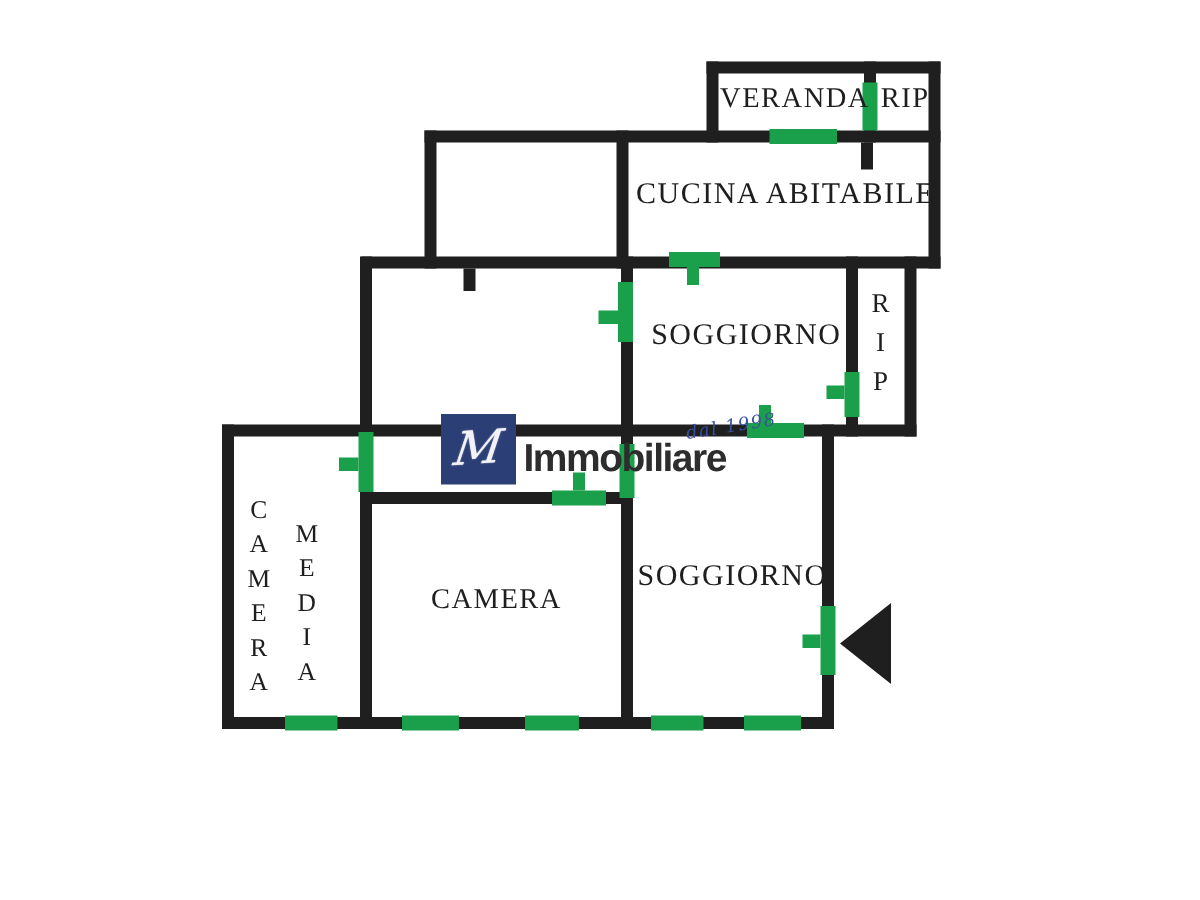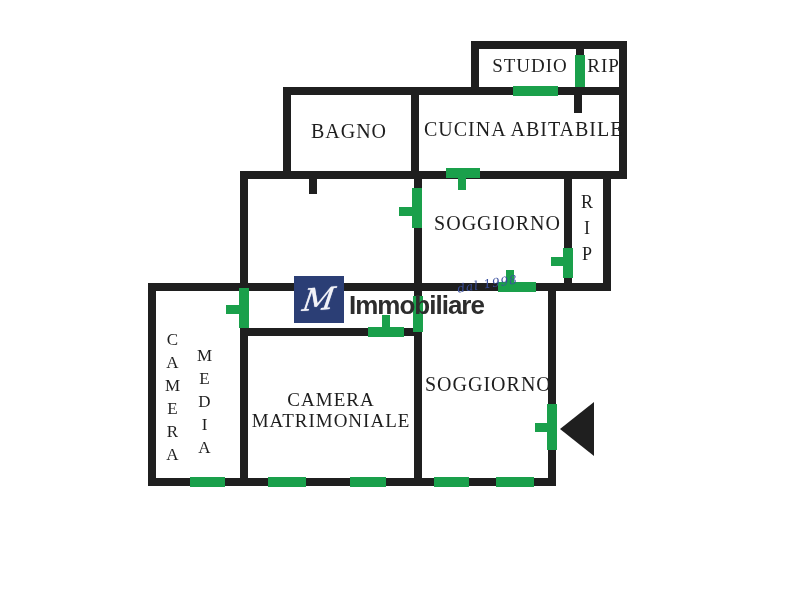--- a/index.html
+++ b/index.html
@@ -91,29 +91,28 @@
       <div class="door" style="left: 547px; top: 404px; width: 10px; height: 46px;"></div>
       <div class="door" style="left: 535px; top: 423px; width: 12px; height: 9px;"></div>
       <div class="win" style="left: 513px; top: 86px; width: 45px; height: 10px;"></div>
       <div class="win" style="left: 190px; top: 477px; width: 35px; height: 10px;"></div>
       <div class="win" style="left: 268px; top: 477px; width: 38px; height: 10px;"></div>
       <div class="win" style="left: 350px; top: 477px; width: 36px; height: 10px;"></div>
       <div class="win" style="left: 434px; top: 477px; width: 35px; height: 10px;"></div>
       <div class="win" style="left: 496px; top: 477px; width: 38px; height: 10px;"></div>
     </div>
 
-  <div class="room-label" style="left:475px;top:56px;width:110px;font-size:19px;">STUDIO</div>
+  <div class="room-label" style="left:475px;top:56px;width:110px;font-size:19px;">VERANDA</div>
   <div class="room-label" style="left:582px;top:56px;width:43px;font-size:19px;">RIP</div>
-  <div class="room-label" style="left:290px;top:121px;width:118px;">BAGNO</div>
   <div class="room-label" style="left:424px;top:119px;width:196px;text-align:right;">CUCINA ABITABILE</div>
   <div class="room-label" style="left:430px;top:213px;width:135px;">SOGGIORNO</div>
   <div class="vtext rip" style="left:578px;top:192px;">RIP</div>
   <div class="vtext" style="left:164px;top:330px;">CAMERA</div>
   <div class="vtext" style="left:196px;top:346px;">MEDIA</div>
-  <div class="room-label two-line" style="left:246px;top:389px;width:170px;"><span>CAMERA</span><br><span>MATRIMONIALE</span></div>
+  <div class="room-label two-line" style="left:246px;top:389px;width:170px;"><span>CAMERA</span><br></div>
   <div class="room-label" style="left:425px;top:374px;width:125px;">SOGGIORNO</div>
 
   <div id="logo">
     <div id="logo-square">
       <span id="logo-monogram">M</span>
     </div>
     <div id="logo-textcol">
       <div id="logo-line2">Immobiliare</div>
       <div id="logo-tagline">dal 1998</div>
     </div>

